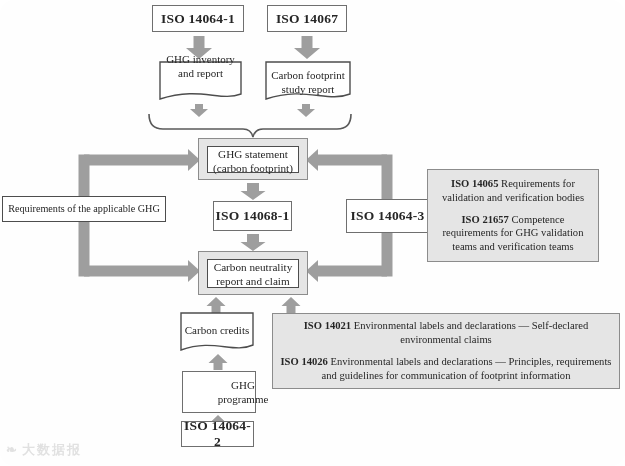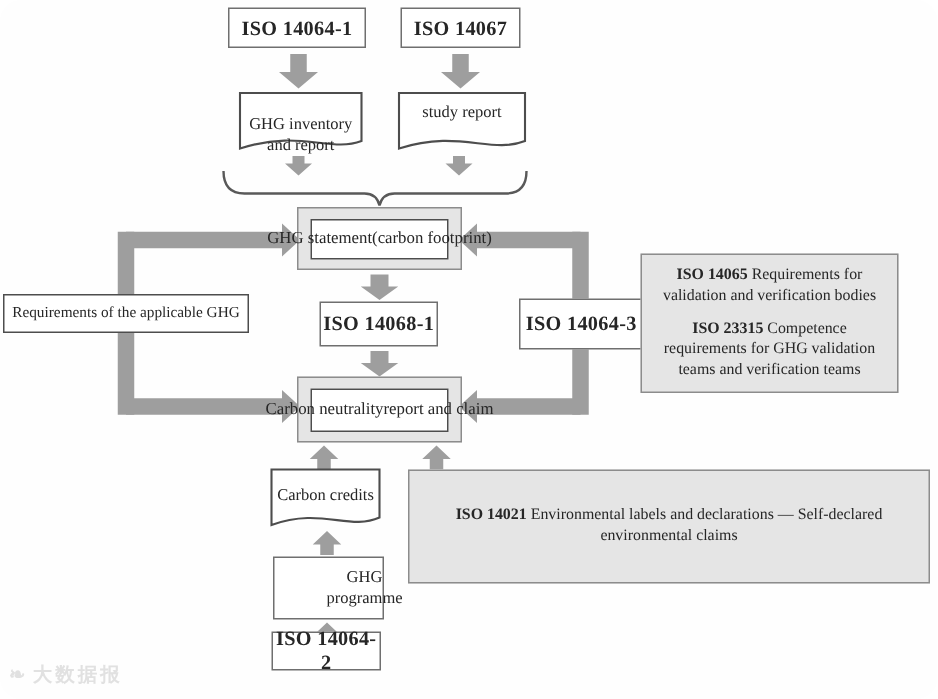--- a/index.html
+++ b/index.html
@@ -20,21 +20,21 @@
   }
   .panel .entry{margin:4px 6px;}
   .panel b{font-weight:bold;}
   .dbl-outer{
     position:absolute;background:#e5e5e5;border:1.5px solid #8c8c8c;box-sizing:border-box;
     display:flex;align-items:center;justify-content:center;
   }
   .dbl-inner{
     background:#ffffff;border:1.4px solid #4d4d4d;box-sizing:border-box;
     width:calc(100% - 16px);height:calc(100% - 13px);
-    display:flex;flex-direction:row;align-items:center;justify-content:center;
+    display:flex;flex-direction:column;align-items:center;
     font-size:11.2px;line-height:1.25;
   }
   .doclabel{
     position:absolute;text-align:center;font-size:11px;line-height:1.3;
   }
   .plain{
     border:1.7px solid #4d4d4d;font-size:10.2px;line-height:1.3;
     display:flex;flex-direction:column;align-items:center;justify-content:center;
   }
   .nowrap{white-space:nowrap;}
@@ -82,25 +82,26 @@
     <polygon fill="#9e9e9e" points="213.5,431 222.5,431 222.5,424 227.5,424 218,415 208.5,424 213.5,424"></polygon>
 
     <path d="M160 62 L241 62 L241 94 C220 102 200 86 160 99 Z" fill="#ffffff" stroke="#4d4d4d" stroke-width="1.4"></path>
     <path d="M266 62 L350 62 L350 94 C327 103 306 86 266 99 Z" fill="#ffffff" stroke="#4d4d4d" stroke-width="1.4"></path>
     <path d="M181 313 L253 313 L253 345 C233 354 214 338 181 350 Z" fill="#ffffff" stroke="#4d4d4d" stroke-width="1.4"></path>
   </svg>
 
   <div class="box iso" style="left:152px;top:5px;width:92px;height:27px;">ISO 14064-1</div>
   <div class="box iso" style="left:267px;top:5px;width:80px;height:27px;">ISO 14067</div>
 
-  <div class="doclabel" style="left:158px;top:76px;width:85px;">
+  <div class="doclabel" style="left:158px;top:52px;width:85px;">
     <div class="nowrap">GHG inventory</div>
     <div class="nowrap">and report</div>
   </div>
   <div class="doclabel" style="left:263px;top:68px;width:90px;">
+    <div class="nowrap">Carbon footprint</div>
     <div class="nowrap">study report</div>
   </div>
 
   <div class="dbl-outer" style="left:198px;top:138px;width:110px;height:42px;">
     <div class="dbl-inner">
       <div class="nowrap">GHG statement</div>
       <div class="nowrap">(carbon footprint)</div>
     </div>
   </div>
 
@@ -110,36 +111,39 @@
     <div class="nowrap">Requirements of the applicable GHG</div>
   </div>
 
   <div class="box iso" style="left:346px;top:199px;width:83px;height:34px;">ISO 14064-3</div>
 
   <div class="panel" style="left:427px;top:169px;width:172px;height:93px;">
     <div class="entry">
       <b>ISO 14065</b><span> Requirements for validation and verification bodies</span>
     </div>
     <div class="entry">
-      <b>ISO 23315</b><span> Competence requirements for GHG validation teams and verification teams</span>
+      <b>ISO 21657</b><span> Competence requirements for GHG validation teams and verification teams</span>
     </div>
   </div>
 
   <div class="dbl-outer" style="left:198px;top:251px;width:110px;height:44px;">
     <div class="dbl-inner">
       <div class="nowrap">Carbon neutrality</div>
       <div class="nowrap">report and claim</div>
     </div>
   </div>
 
   <div class="doclabel nowrap" style="left:181px;top:323px;width:72px;">Carbon credits</div>
 
   <div class="panel" style="left:272px;top:313px;width:348px;height:76px;">
     <div class="entry">
       <b>ISO 14021</b><span> Environmental labels and declarations — Self-declared environmental claims</span>
+    </div>
+    <div class="entry">
+      <b>ISO 14026</b><span> Environmental labels and declarations — Principles, requirements and guidelines for communication of footprint information</span>
     </div>
   </div>
 
   <div class="box plain" style="left:182px;top:371px;width:74px;height:42px;font-size:11px;border-width:1.5px;border-color:#6f6f6f;padding-left:48px;">
     <div class="nowrap">GHG</div>
     <div class="nowrap">programme</div>
   </div>
 
   <div class="box iso" style="left:181px;top:421px;width:73px;height:26px;">ISO 14064-2</div>
 

